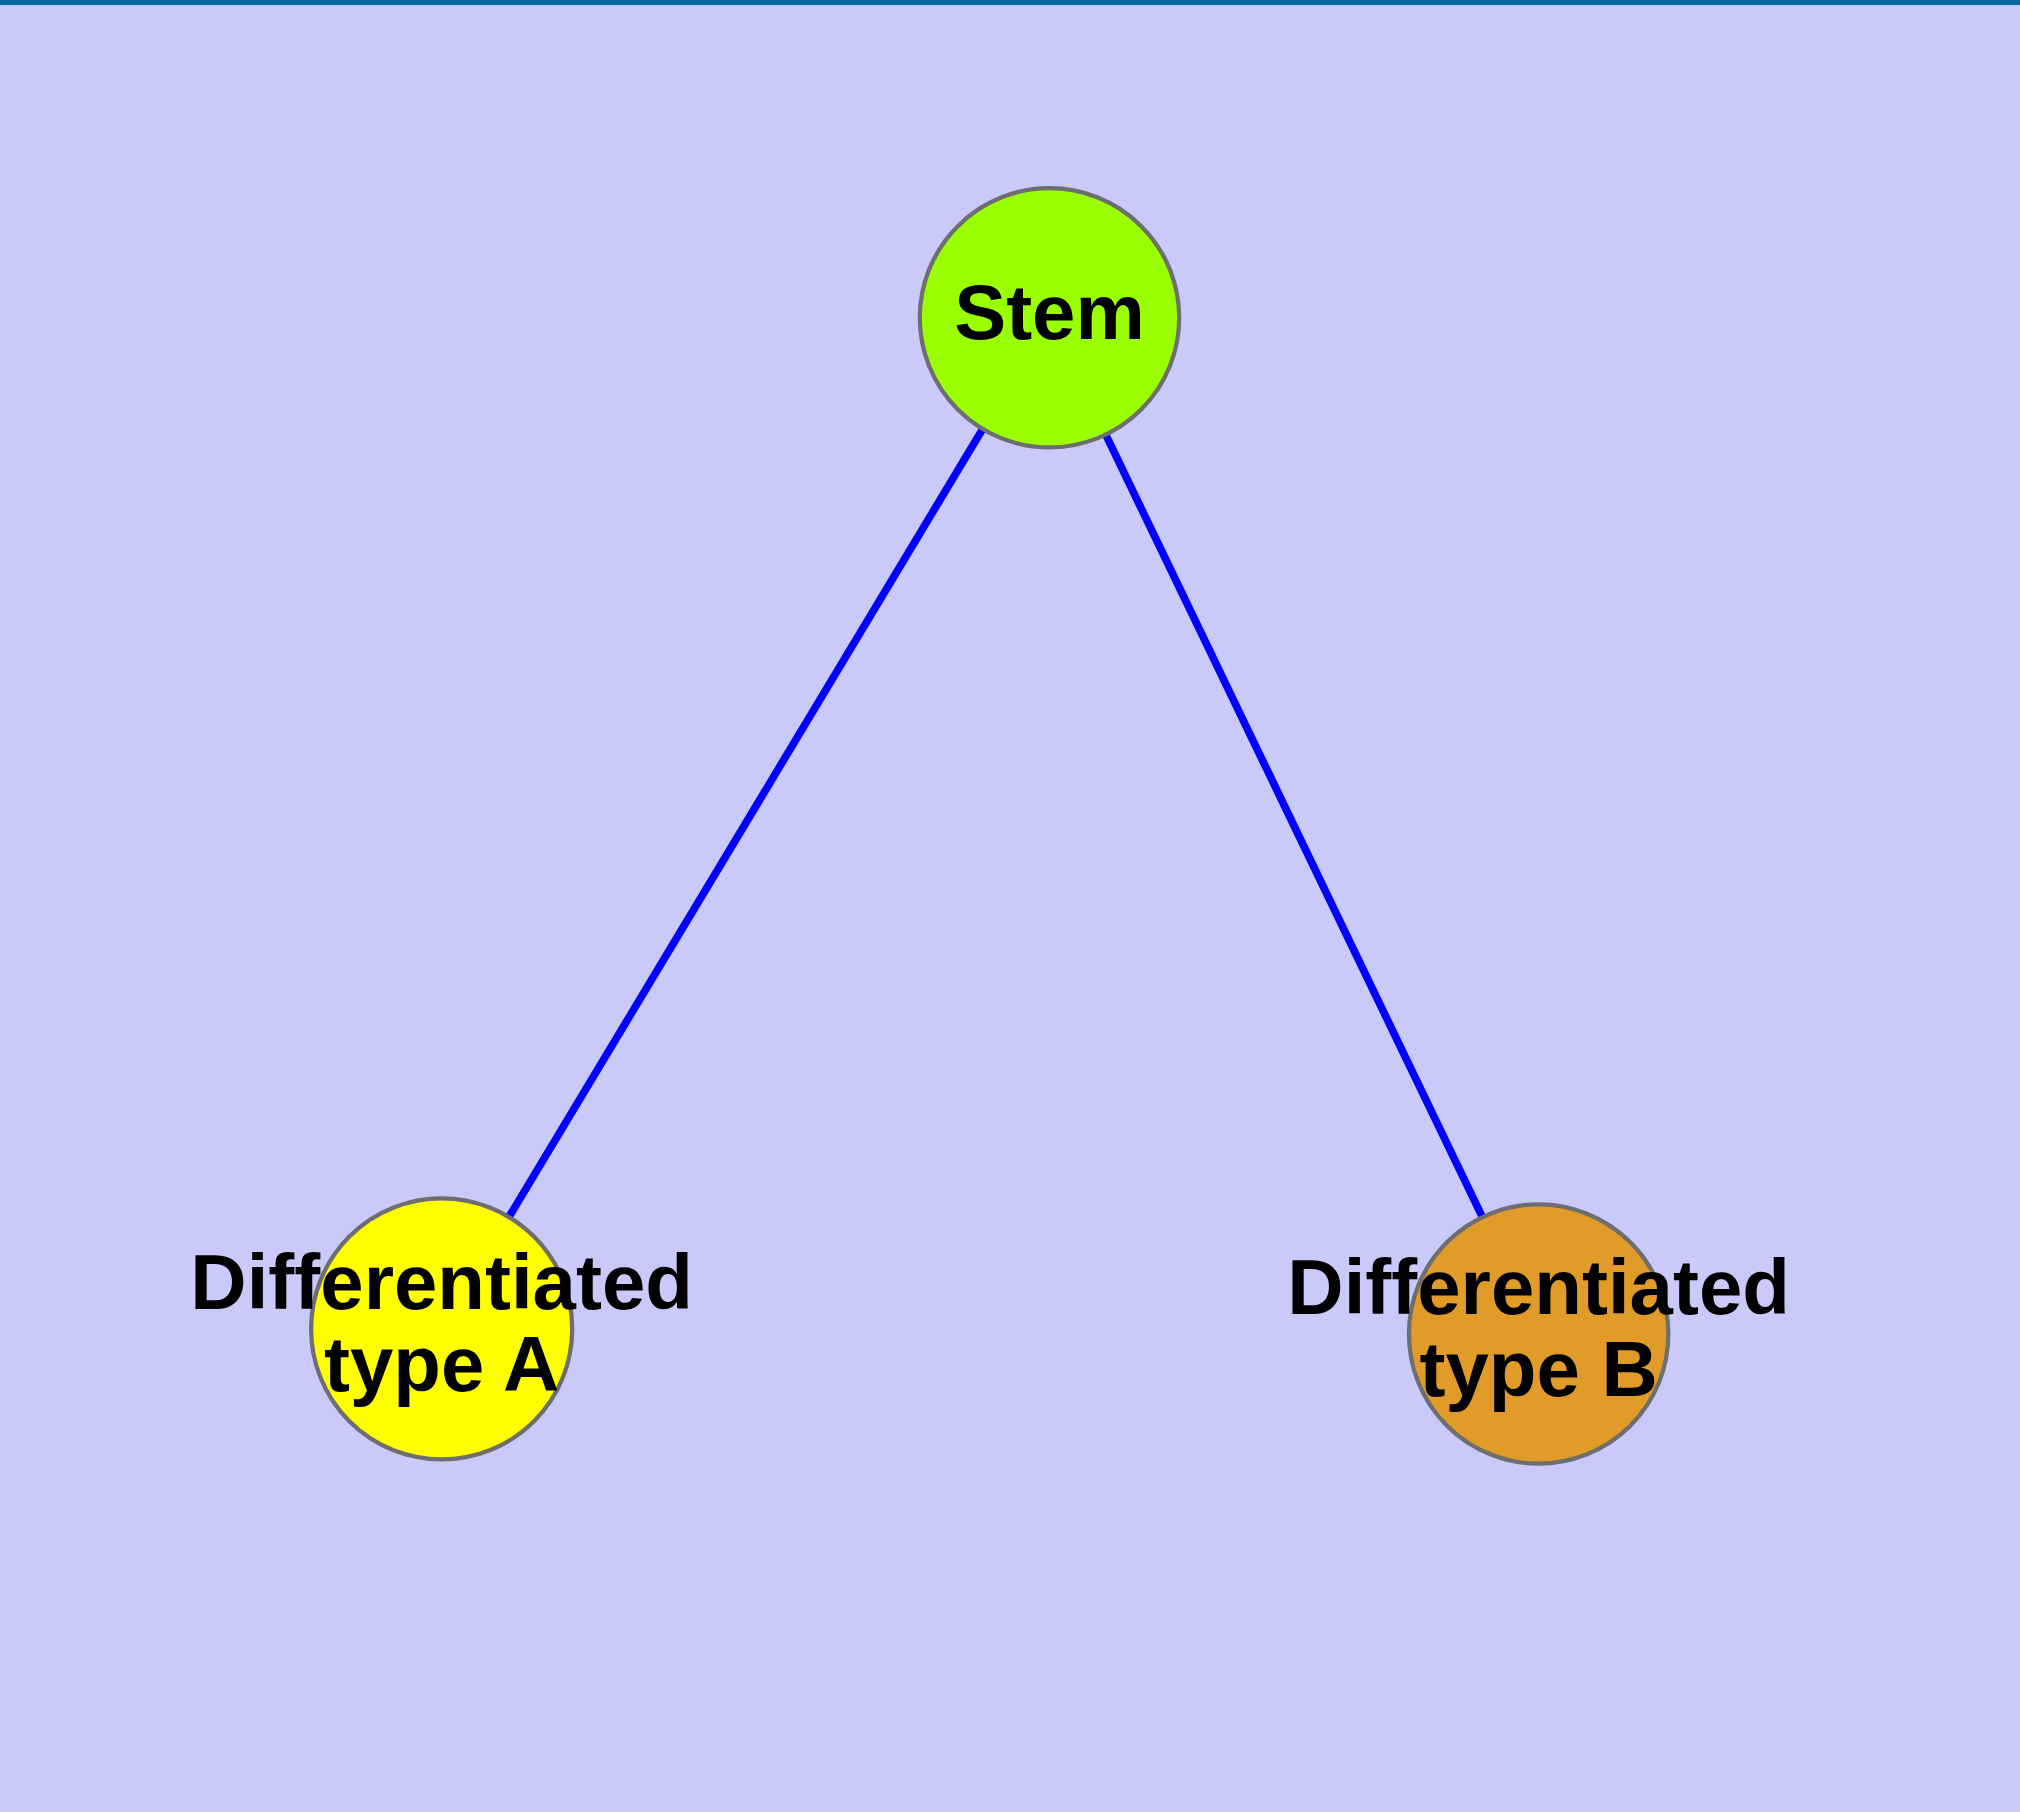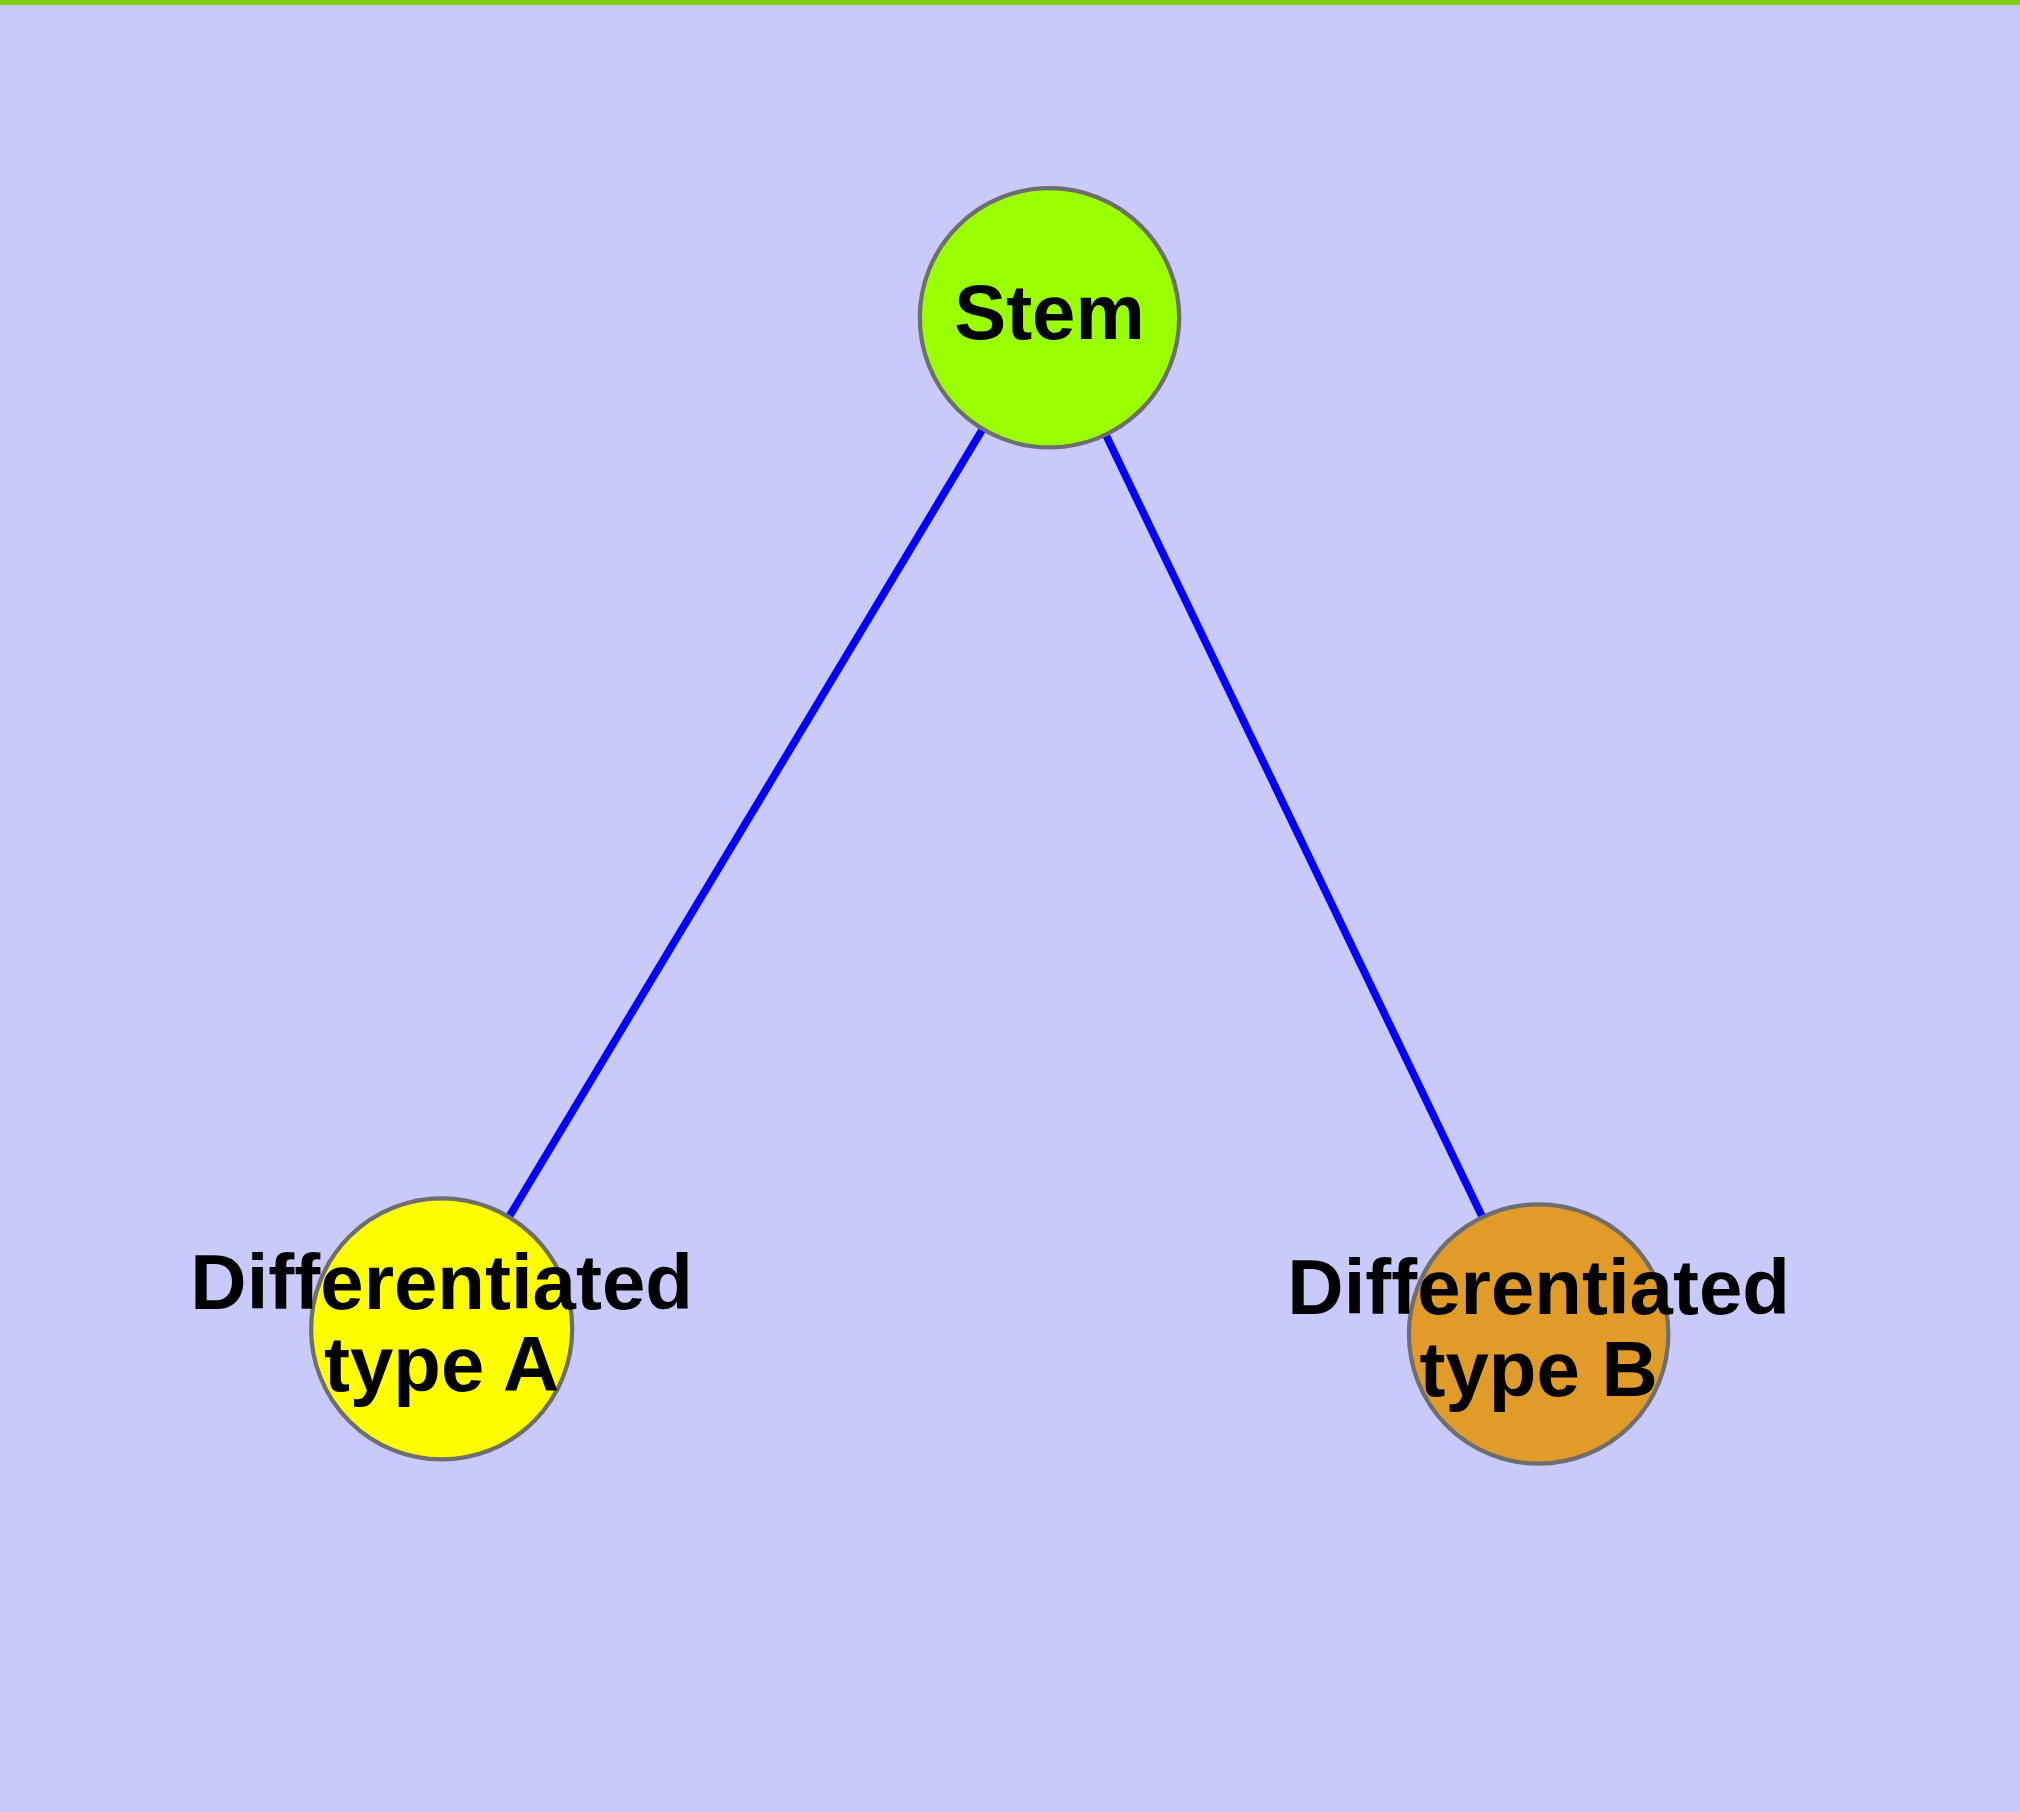--- a/index.html
+++ b/index.html
@@ -30,21 +30,21 @@
   .node-label {
     font-family: "Liberation Sans", sans-serif;
     font-weight: bold;
     fill: #000000;
     dominant-baseline: middle;
   }
 </style>
 </head>
 <body style="background: rgb(255, 255, 255);">
 
-<div id="canvas" style="background: #84cc16;">
+<div id="canvas" style="background: #0369a1;">
   <svg id="graph-svg" viewBox="0 0 2384 2138" preserveAspectRatio="none" xmlns="http://www.w3.org/2000/svg">
     <rect id="bg-rect" x="0" y="6" width="2384" height="2132" fill="#c9c9fa"></rect>
     <g id="edges-layer">
         <line x1="1159.1851800126065" y1="506.13818723146494" x2="600.3299495297947" y2="1436.0047004336889" stroke="#0000ff" stroke-width="9" stroke-linecap="butt"></line>
         <line x1="1304.346130563852" y1="512.8665694039142" x2="1748.653869436148" y2="1436.1334305960856" stroke="#0000ff" stroke-width="9" stroke-linecap="butt"></line>
       </g>
     <g id="nodes-layer">
         <g>
           <circle cx="1238" cy="375" r="153" fill="#9aff00" stroke="#6e6e6e" stroke-width="5"></circle>
           <text x="1238" y="375" text-anchor="middle" font-size="92" class="node-label" fill="#000000"><tspan x="1238">Stem</tspan></text>

